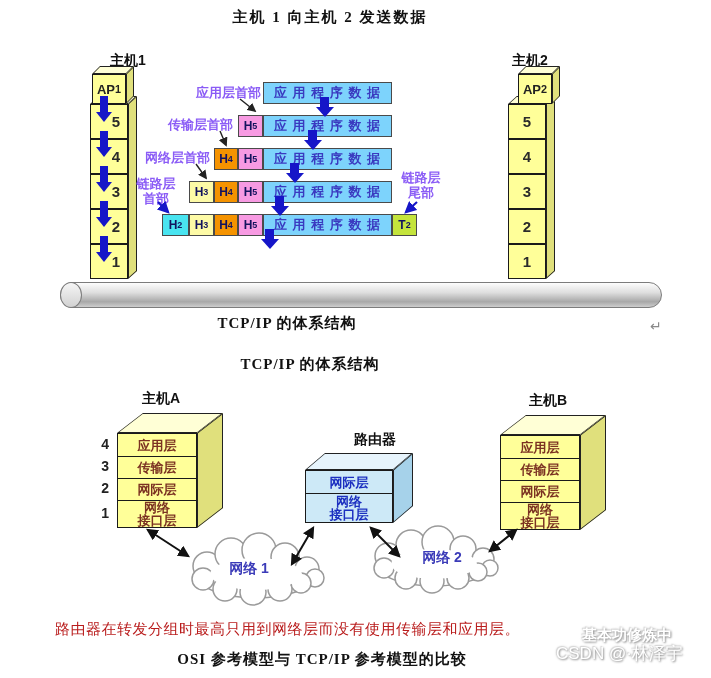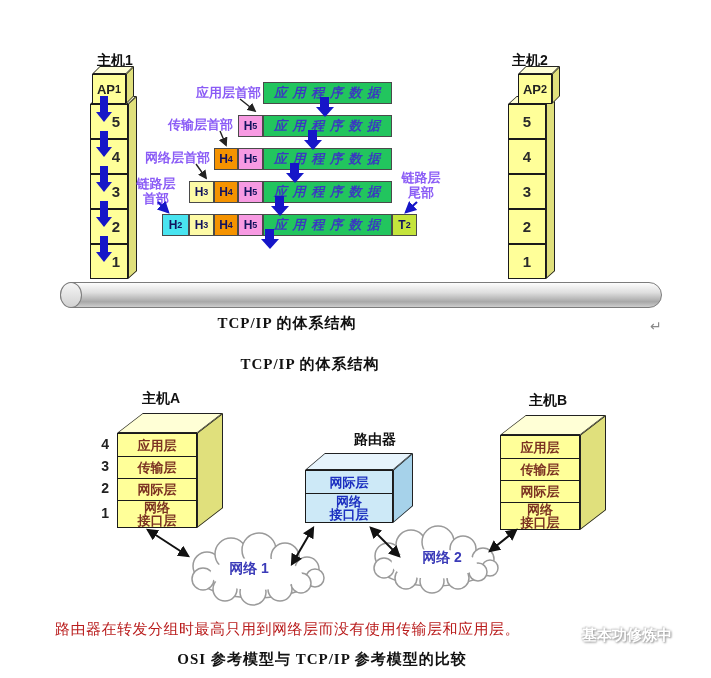--- a/index.html
+++ b/index.html
@@ -43,21 +43,21 @@
   .rarr{position:absolute;width:19px;z-index:6;}
   .rarr .stem{width:9px;height:10px;background:#1616c8;margin:0 auto;}
   .rarr .head{width:0;height:0;margin:0 auto;border-left:9.5px solid transparent;
               border-right:9.5px solid transparent;border-top:10px solid #1616c8;}
 
   
   .cell{position:absolute;height:22px;border:1.4px solid #4a4a4a;box-sizing:border-box;
         display:flex;align-items:center;justify-content:center;
         font-weight:bold;font-size:12px;color:#13135e;}
   .cell sub{font-size:9px;line-height:1;}
-  .databox{background:#22c55e;color:#3a3ac0;font-size:13px;letter-spacing:1px;font-style:italic;}
+  .databox{background:#7dd3fc;color:#3a3ac0;font-size:13px;letter-spacing:1px;}
   .h5c{background:#f79ae2;} .h4c{background:#f59300;} .h3c{background:#fdfaa6;}
   .h2c{background:#49e4f0;} .t2c{background:#c4e43c;}
   .bitbox{background:#cfe9f8;color:#1a1a90;font-size:13px;letter-spacing:1px;border-color:#666;}
 
   .plbl{position:absolute;font-weight:bold;font-size:13px;color:#8b5cf6;white-space:nowrap;line-height:15px;}
 
   
   .pipe{position:absolute;left:60px;top:282px;width:602px;height:26px;border:1px solid #7c7c7c;
         border-radius:13px;box-sizing:border-box;
         background:linear-gradient(180deg,#fdfdfd 0%,#dedede 40%,#a8a8a8 78%,#cdcdcd 100%);}
@@ -80,22 +80,23 @@
       text-shadow:1px 1px 2px #969696,-1px -1px 1px #d6d6d6,0 0 3px #bdbdbd;}
   .wm1{left:582px;top:626px;font-size:15px;font-weight:bold;}
   .wm2{left:556px;top:642px;font-size:17px;}
   svg{position:absolute;overflow:visible;}
 </style>
 </head>
 <body>
 
 <div id="canvas">
 
-
-  <div class="abs ctr hostlbl" style="left:85px;top:52px;width:60px;">主机1</div>
+  <div class="abs ctr serif doc-title">主机 1 向主机 2 发送数据</div>
+
+  <div class="abs ctr hostlbl" style="left:98px;top:52px;width:60px;">主机1</div>
   <div class="ftop" style="left:90px;top:96px;width:38px;height:8px;transform:skewX(-48deg);"></div>
   <div class="fside" style="left:128px;top:104px;width:9px;height:175px;transform:skewY(-42deg);"></div>
   <div class="ftop" style="left:92px;top:66px;width:34px;height:8px;transform:skewX(-45deg);"></div>
   <div class="fside" style="left:126px;top:74px;width:8px;height:30px;transform:skewY(-45deg);"></div>
   <div class="ap" style="left:92px;top:74px;">
       <span>AP</span>
       <sub>1</sub>
     </div>
   <div class="twr right-num" style="left:90px;top:104px;">
       <span>5</span>
@@ -357,14 +358,15 @@
     <line x1="371" y1="148" x2="399" y2="176" stroke="#111" stroke-width="2" marker-start="url(#ad)" marker-end="url(#ad)"></line>
     <line x1="490" y1="171" x2="516" y2="150" stroke="#111" stroke-width="2" marker-start="url(#ad)" marker-end="url(#ad)"></line>
   </svg>
   <div class="netlbl" style="left:215px;top:560px;width:68px;">网络 1</div>
   <div class="netlbl" style="left:408px;top:549px;width:68px;">网络 2</div>
 
   <div class="abs serif note">路由器在转发分组时最高只用到网络层而没有使用传输层和应用层。</div>
   <div class="abs ctr serif cap" style="left:102px;top:650px;width:440px;">OSI 参考模型与 TCP/IP 参考模型的比较</div>
 
   <div class="wm wm1">基本功修炼中</div>
+  <div class="wm wm2">CSDN @·林泽宇</div>
 
 </div>
 
 </body></html>

